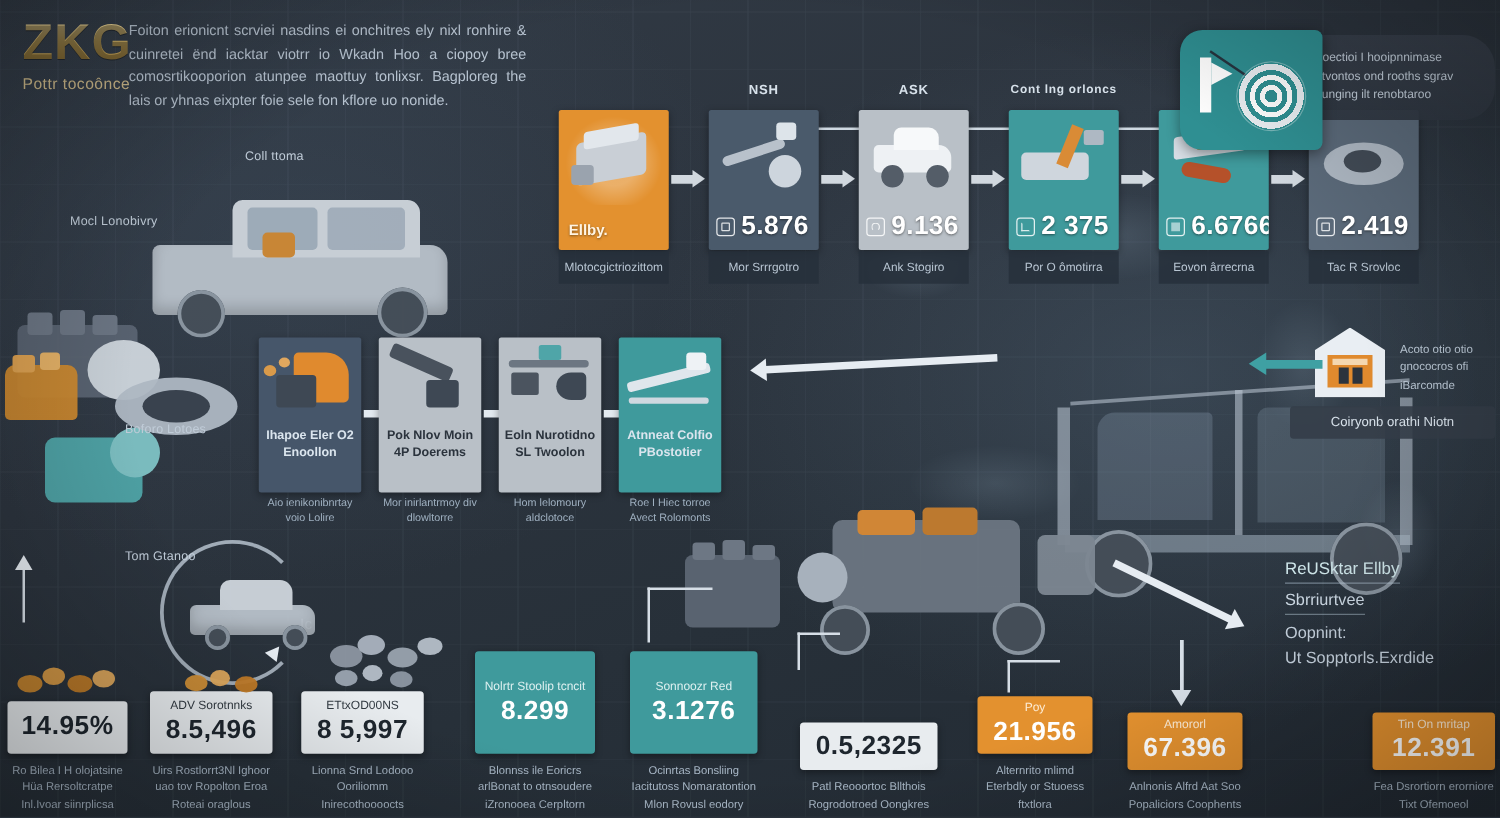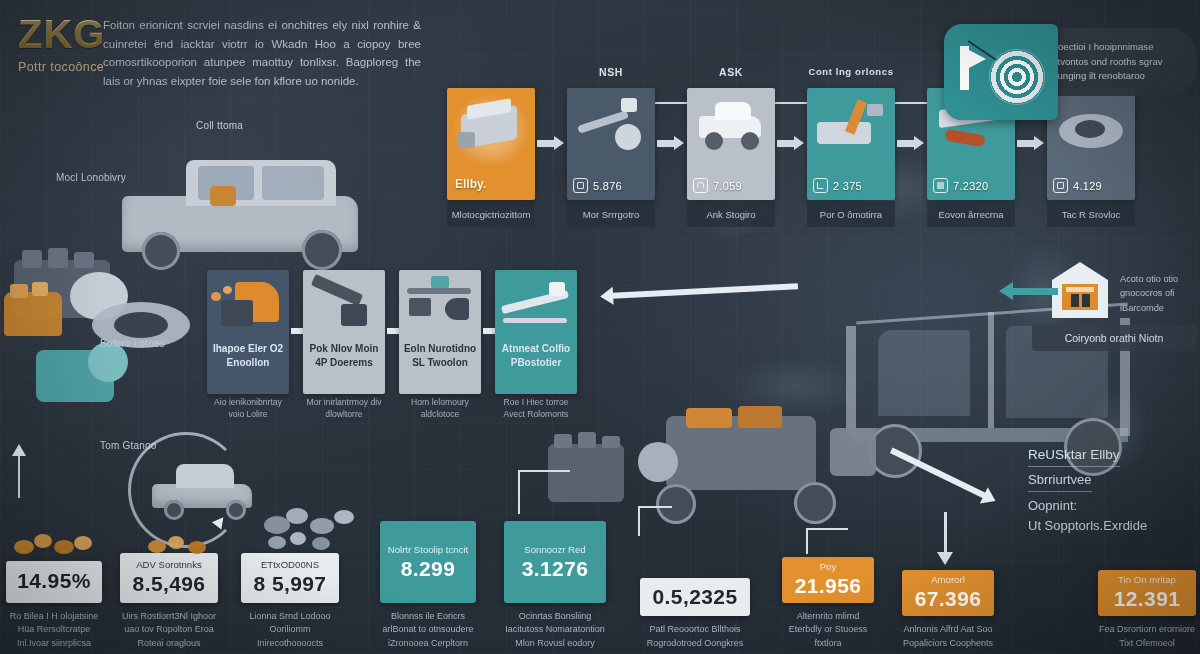--- a/index.html
+++ b/index.html
@@ -71,21 +71,21 @@
     width:15px; height:15px; border:1.6px solid rgba(255,255,255,.85);
     border-radius:3px; flex:none; position:relative;
   }
   .chip::after{
     content:""; position:absolute; left:3px; top:3px; right:3px; bottom:3px;
     border:1.4px solid rgba(255,255,255,.8); border-radius:1px;
   }
   .chip.c2::after{ border-radius:50%; border-bottom-color:transparent; }
   .chip.c3::after{ border-radius:0; border-top-color:transparent; border-right-color:transparent;}
   .chip.c4::after{ border-radius:0; background:rgba(255,255,255,.55); border:0;}
-  .tval { font-size:11px; font-weight:normal; color:#ffffff; letter-spacing:.3px; text-shadow:0 1px 2px rgba(0,0,0,.5); }
+  .tval { font-size:21px; font-weight:bold; color:#ffffff; letter-spacing:.3px; text-shadow:0 1px 2px rgba(0,0,0,.5); }
   .tcard .orangeword{
     position:relative; z-index:2; padding:0 8px 9px; font-size:12px; color:#fff4e2; font-weight:bold;
     text-shadow:0 1px 2px rgba(0,0,0,.45);
   }
   .tcap {
     position:absolute; top:113px; width:88px; height:26px;
     background: rgba(38,47,58,.82);
     display:flex; align-items:center; justify-content:center;
     font-size:9.5px; color:#b9c6d3; text-align:center; padding:0 3px;
   }
@@ -319,21 +319,21 @@
 
     <div class="tcard" style="left:240px; background:#b9c0c7;">
       <div class="art">
         <div style="position:absolute;left:12px;top:28px;width:62px;height:22px;background:#eef1f4;border-radius:4px 10px 4px 4px;"></div>
         <div style="position:absolute;left:28px;top:14px;width:36px;height:18px;background:#f7f9fa;border-radius:6px 8px 0 0;"></div>
         <div style="position:absolute;left:18px;top:44px;width:18px;height:18px;background:#545d68;border-radius:50%;"></div>
         <div style="position:absolute;left:54px;top:44px;width:18px;height:18px;background:#545d68;border-radius:50%;"></div>
       </div>
       <div class="valrow">
         <span class="chip c2"></span>
-        <span class="tval" style="color:#fff;">7.059</span>
+        <span class="tval" style="color:#fff;">9.136</span>
       </div>
     </div>
     <div class="tarrowlbl" style="left:240px;">ASK</div>
     <div class="tcap" style="left:240px;">Ank Stogiro</div>
     <div class="connect arrowhead" style="left:330px;"></div>
 
     <div class="tcard" style="left:360px; background:#3f9a9c;">
       <div class="art">
         <div style="position:absolute;left:10px;top:34px;width:54px;height:22px;background:#cfd6dd;border-radius:4px;"></div>
         <div style="position:absolute;left:44px;top:12px;width:10px;height:34px;background:#d98b36;transform:rotate(22deg);"></div>
@@ -349,35 +349,35 @@
     <div class="connect arrowhead" style="left:450px;"></div>
 
     <div class="tcard" style="left:480px; background:#3f9a9c;">
       <div class="art">
         <div style="position:absolute;left:12px;top:18px;width:58px;height:18px;background:#d6dde4;border-radius:3px;transform:skewY(-8deg);"></div>
         <div style="position:absolute;left:30px;top:16px;width:34px;height:14px;background:#d98b36;border-radius:3px;transform:skewY(-8deg);"></div>
         <div style="position:absolute;left:18px;top:44px;width:40px;height:12px;background:#b5512a;border-radius:6px;transform:rotate(10deg);"></div>
       </div>
       <div class="valrow">
         <span class="chip c4"></span>
-        <span class="tval">7.2320</span>
+        <span class="tval">6.6766</span>
       </div>
     </div>
     <div class="tarrowlbl" style="left:480px;">CS BEST</div>
     <div class="tcap" style="left:480px;">Eovon ârrecrna</div>
     <div class="connect arrowhead" style="left:570px;"></div>
 
     <div class="tcard" style="left:600px; background:#5b6a7a;">
       <div class="art">
         <div style="position:absolute;left:12px;top:26px;width:64px;height:34px;background:#aeb8c3;border-radius:50%;"></div>
         <div style="position:absolute;left:28px;top:32px;width:30px;height:18px;background:#424b56;border-radius:50%;"></div>
       </div>
       <div class="valrow">
         <span class="chip c1"></span>
-        <span class="tval">4.129</span>
+        <span class="tval">2.419</span>
       </div>
     </div>
     <div class="tcap" style="left:600px;">Tac R Srovloc</div>
   </div>
 
   <div id="callout">
     <div class="txt">Lonoectioi I hooipnnimase sootvontos ond rooths sgrav opitunging ilt renobtaroo</div>
   </div>
   <div id="calloutbadge">
     <div class="flag">

